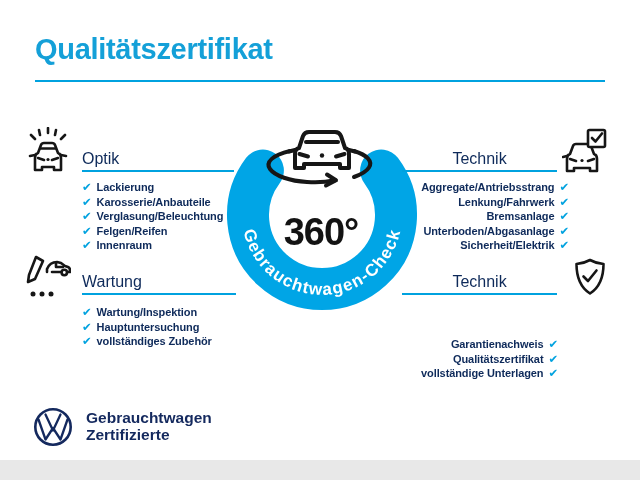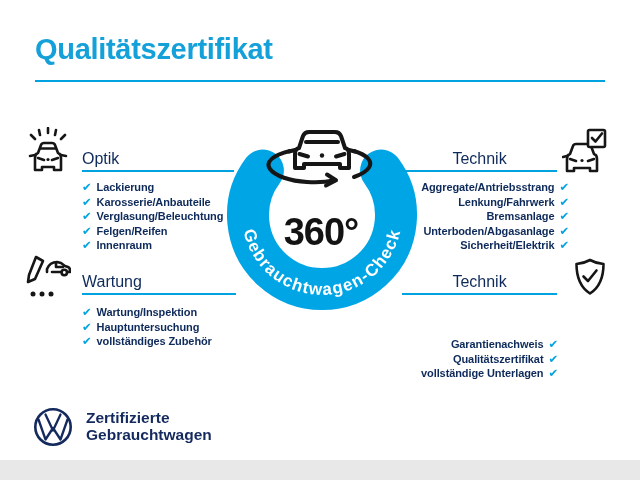--- a/index.html
+++ b/index.html
@@ -196,17 +196,17 @@
         <span class="check">✔</span>
       </div>
   </div>
 
   <svg class="icon-abs" style="left:32px; top:406px;" width="42" height="42" viewBox="0 0 42 42" fill="none" stroke="#14295E" stroke-linecap="round" stroke-linejoin="round">
     <circle cx="21" cy="21" r="17.7" stroke-width="2.6"></circle>
     <path d="M 13.5,8.5 L 21,24.5 L 28.5,8.5" stroke-width="2.3"></path>
     <path d="M 6.5,13.5 L 13.5,33.5 L 21,22 L 28.5,33.5 L 35.5,13.5" stroke-width="2.3"></path>
   </svg>
   <div class="footer-label">
+    <div>Gebrauchtwagen</div>
     <div>Zertifizierte</div>
-    <div>Gebrauchtwagen</div>
   </div>
 
 </div>
 
 </body></html>

